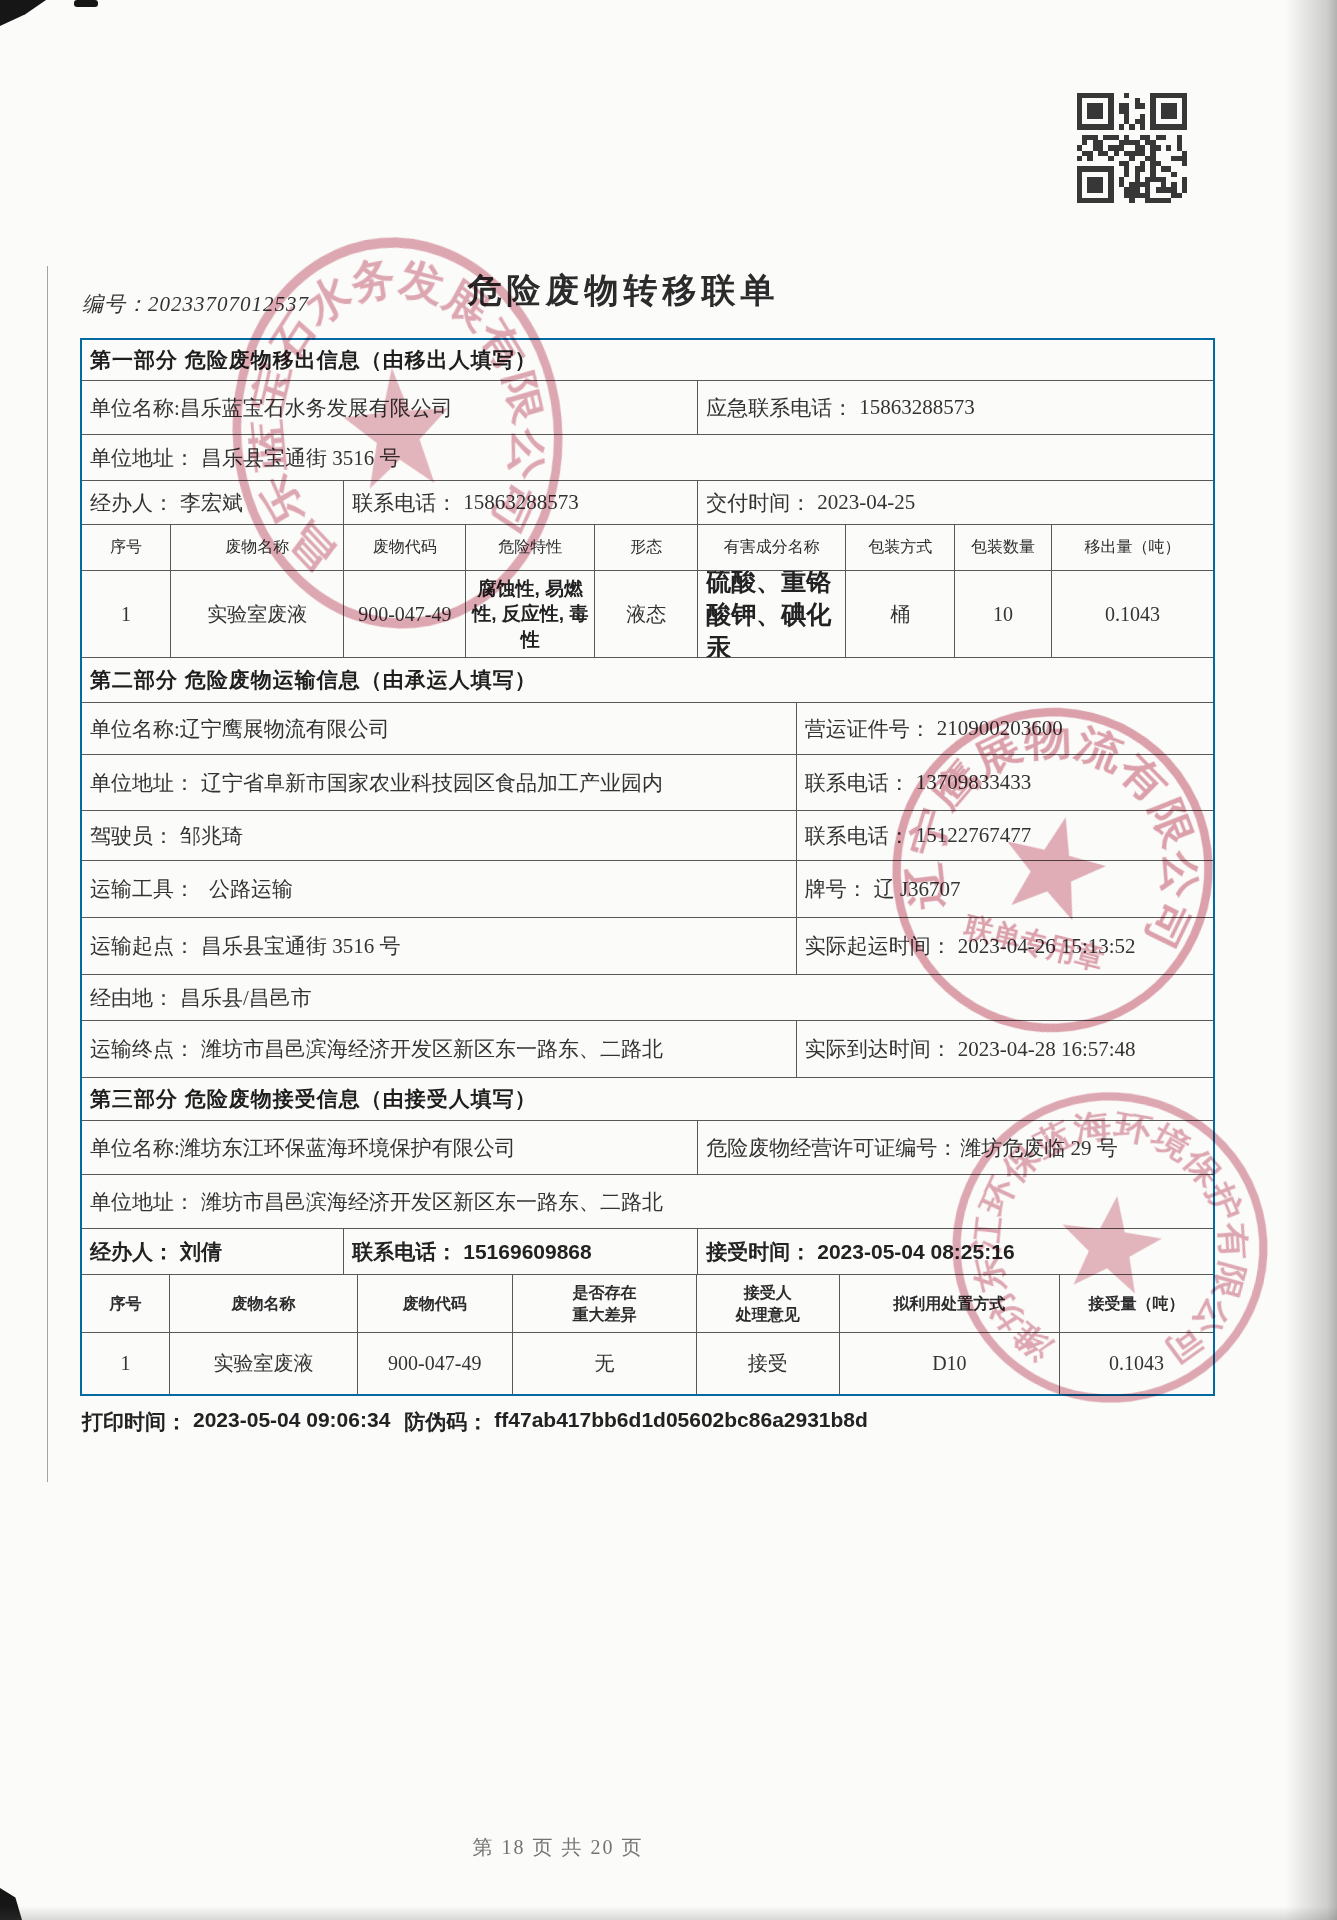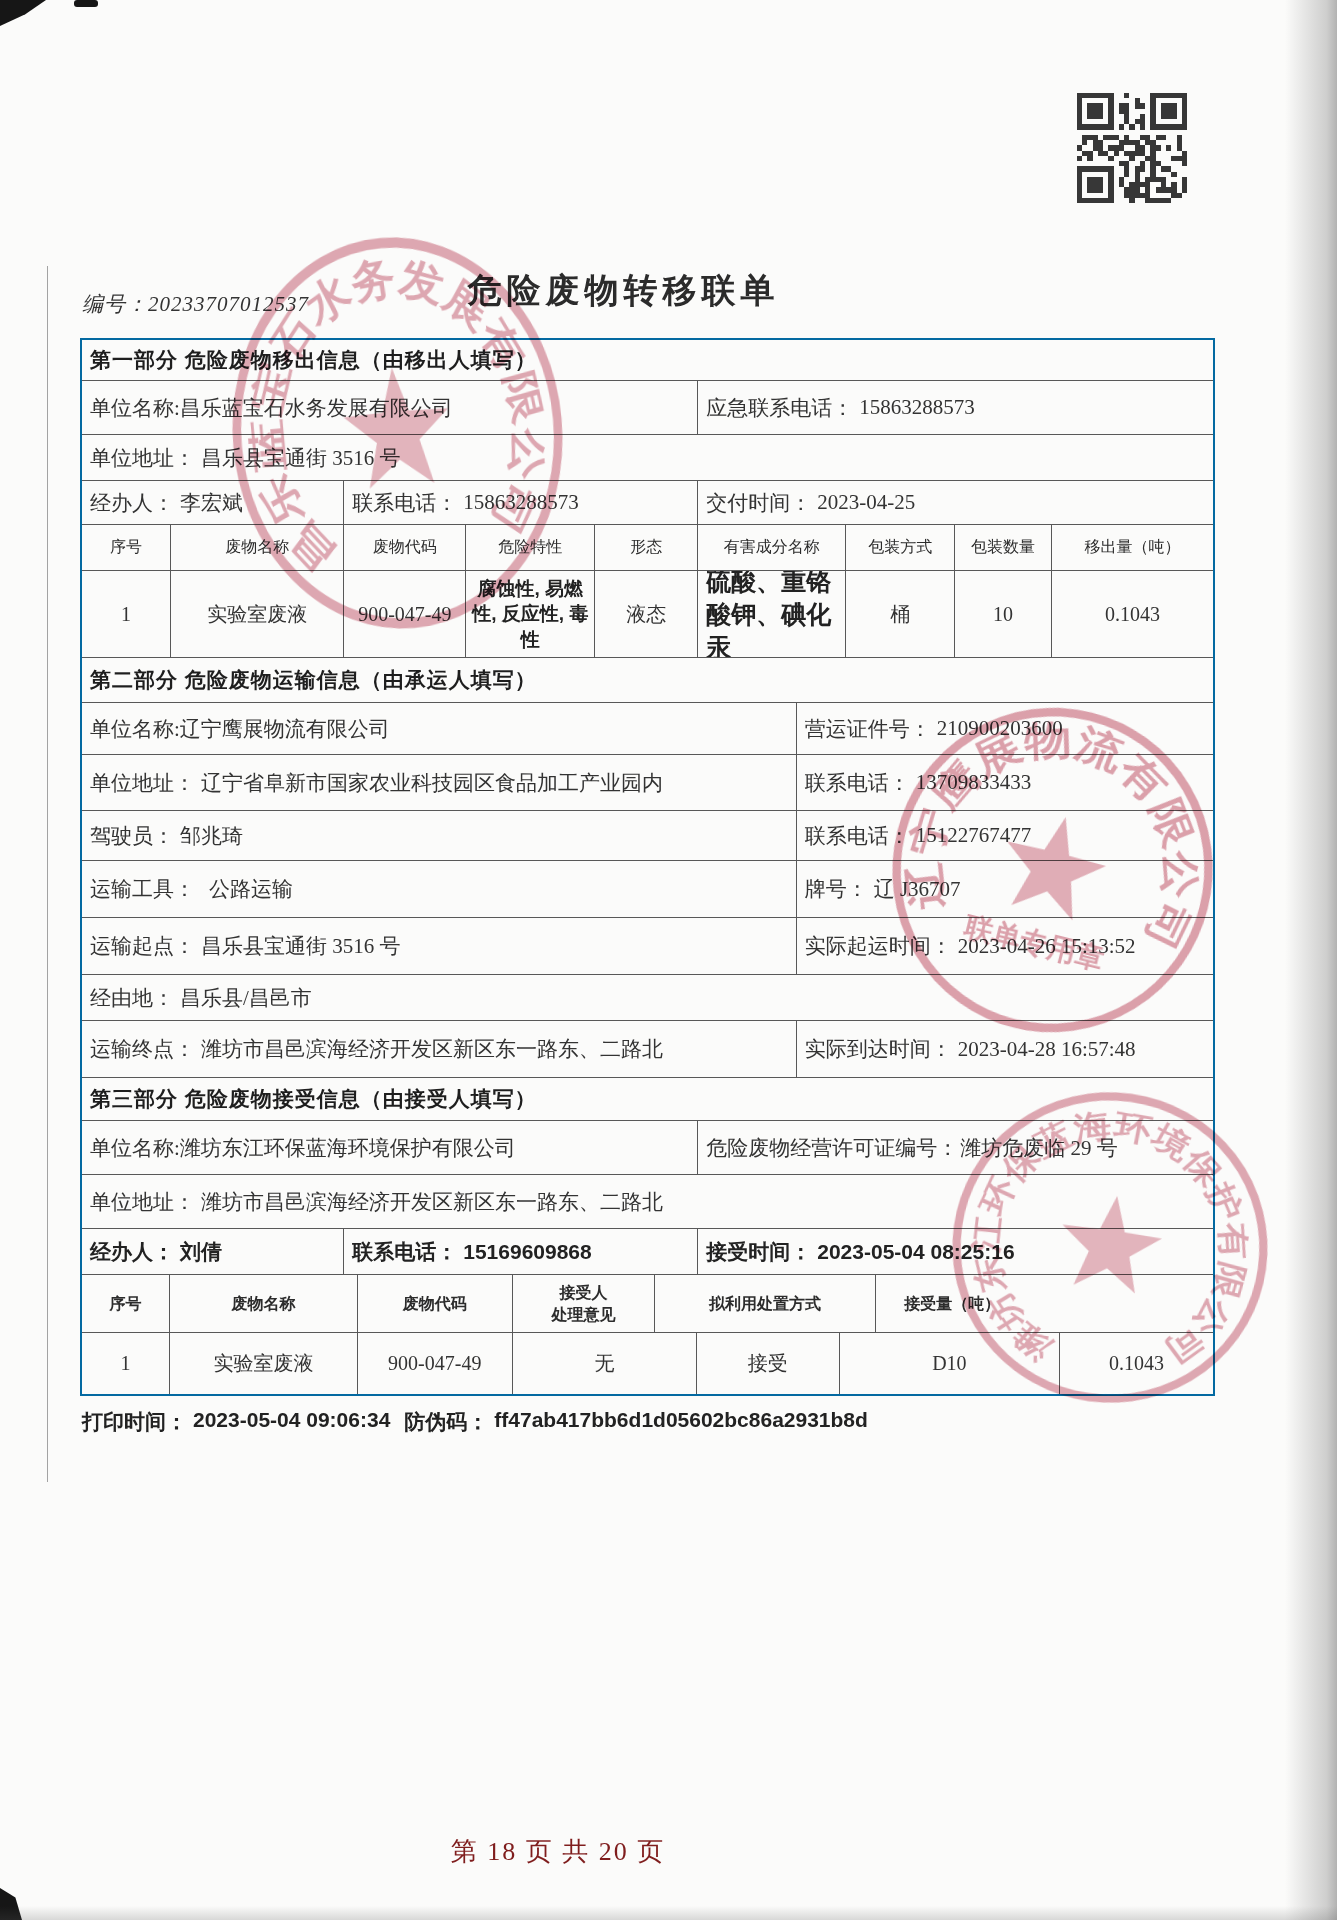--- a/index.html
+++ b/index.html
@@ -53,21 +53,21 @@
 
   
   .stamp{position:absolute;mix-blend-mode:multiply;pointer-events:none;filter:blur(.4px);}
   .stamp text{font-family:"Liberation Sans","DejaVu Sans",sans-serif;font-weight:bold;}
 
   
   .qr{position:absolute;left:1073px;top:93px;width:118px;height:110px;opacity:.88;filter:blur(.35px);}
 
   
   .print-line{position:absolute;left:82px;top:1408px;font-size:21px;color:#222;display:flex;gap:6px;white-space:nowrap;}
-  .page-info{position:absolute;left:448px;top:1834px;width:220px;text-align:center;font-size:26px;letter-spacing:2px;color:#7f1d1d;}
+  .page-info{position:absolute;left:448px;top:1834px;width:220px;text-align:center;font-size:20px;letter-spacing:2px;color:#737373;}
 </style>
 </head>
 <body>
 
 <div class="page">
 
   <div class="artifact art-tl"></div>
   <div class="artifact art-top-dash"></div>
   <div class="artifact art-bl"></div>
   <div class="edge-right"></div>
@@ -462,20 +462,22 @@
       </div>
       <div class="cell w-b">
         <span class="lbl">接受时间：</span>
           <span class="val">2023-05-04 08:25:16</span>
       </div>
     </div>
     <div class="row boldcell" style="height:58px">
       <div class="cell center th wrap p3c1">序号</div>
       <div class="cell center th wrap p3c2">废物名称</div>
       <div class="cell center th wrap p3c3">废物代码</div>
+      <div class="cell center th wrap p3c4">是否存在
+重大差异</div>
       <div class="cell center th wrap p3c5">接受人
 处理意见</div>
       <div class="cell center th wrap p3c6">拟利用处置方式</div>
       <div class="cell center th wrap p3c7">接受量（吨）</div>
     </div>
     <div class="row" style="height:62px">
       <div class="cell center td p3c1">1</div>
       <div class="cell center td p3c2">实验室废液</div>
       <div class="cell center td p3c3">900-047-49</div>
       <div class="cell center td p3c4">无</div>

